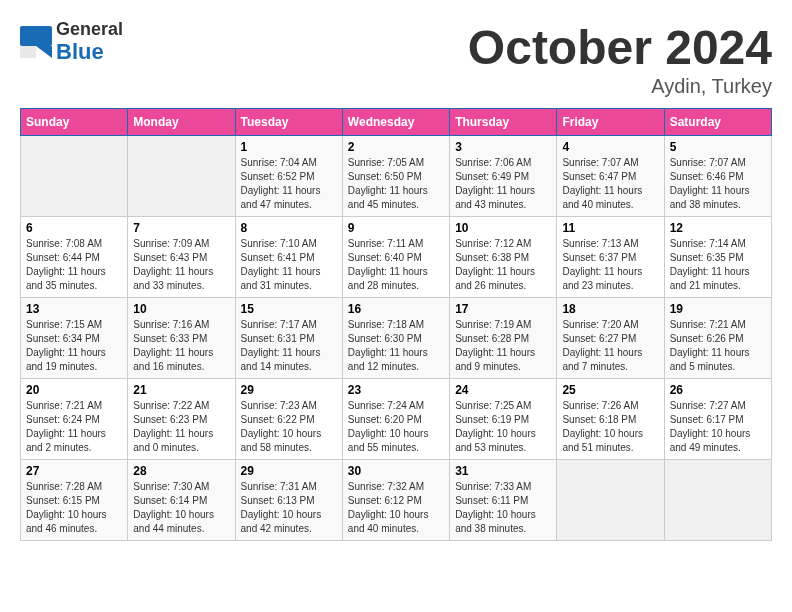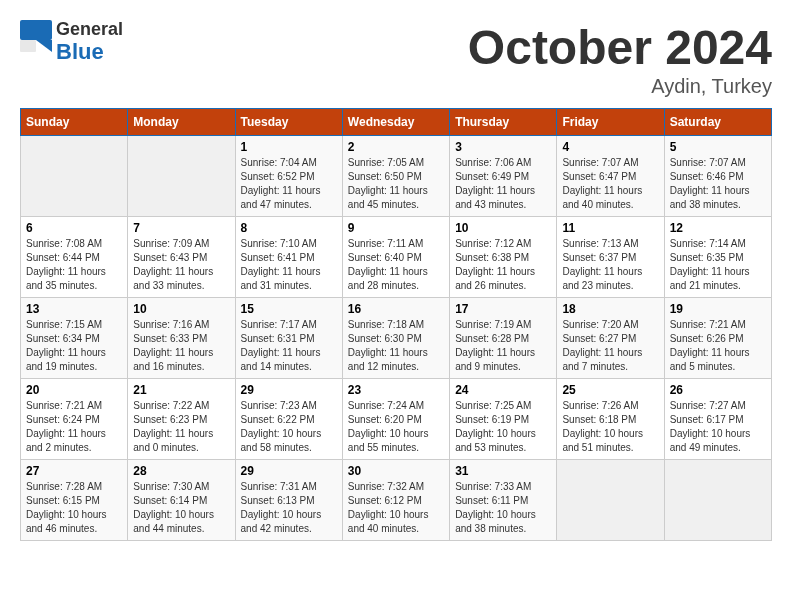--- a/index.html
+++ b/index.html
@@ -11,21 +11,21 @@
       padding: 20px;
     }
     .header {
       display: flex;
       justify-content: space-between;
       align-items: flex-start;
       margin-bottom: 10px;
     }
     .logo {
       display: flex;
-      align-items: flex-start;
+      align-items: center;
     }
     .logo-text {
       display: flex;
       flex-direction: column;
       line-height: 1.1;
     }
     .logo-general {
       font-size: 18px;
       font-weight: bold;
       color: #333;
@@ -51,21 +51,21 @@
     .subtitle {
       font-size: 20px;
       color: #555;
     }
     table {
       width: 100%;
       border-collapse: collapse;
       font-size: 11px;
     }
     thead tr th {
-      background-color: #c2410c;
+      background-color: #ec4899;
       color: #fff;
       text-align: left;
       padding: 6px 5px;
       font-size: 12px;
       font-weight: bold;
       border: 1px solid #1a6bb5;
     }
     tbody tr td {
       border: 1px solid #ccc;
       vertical-align: top;

